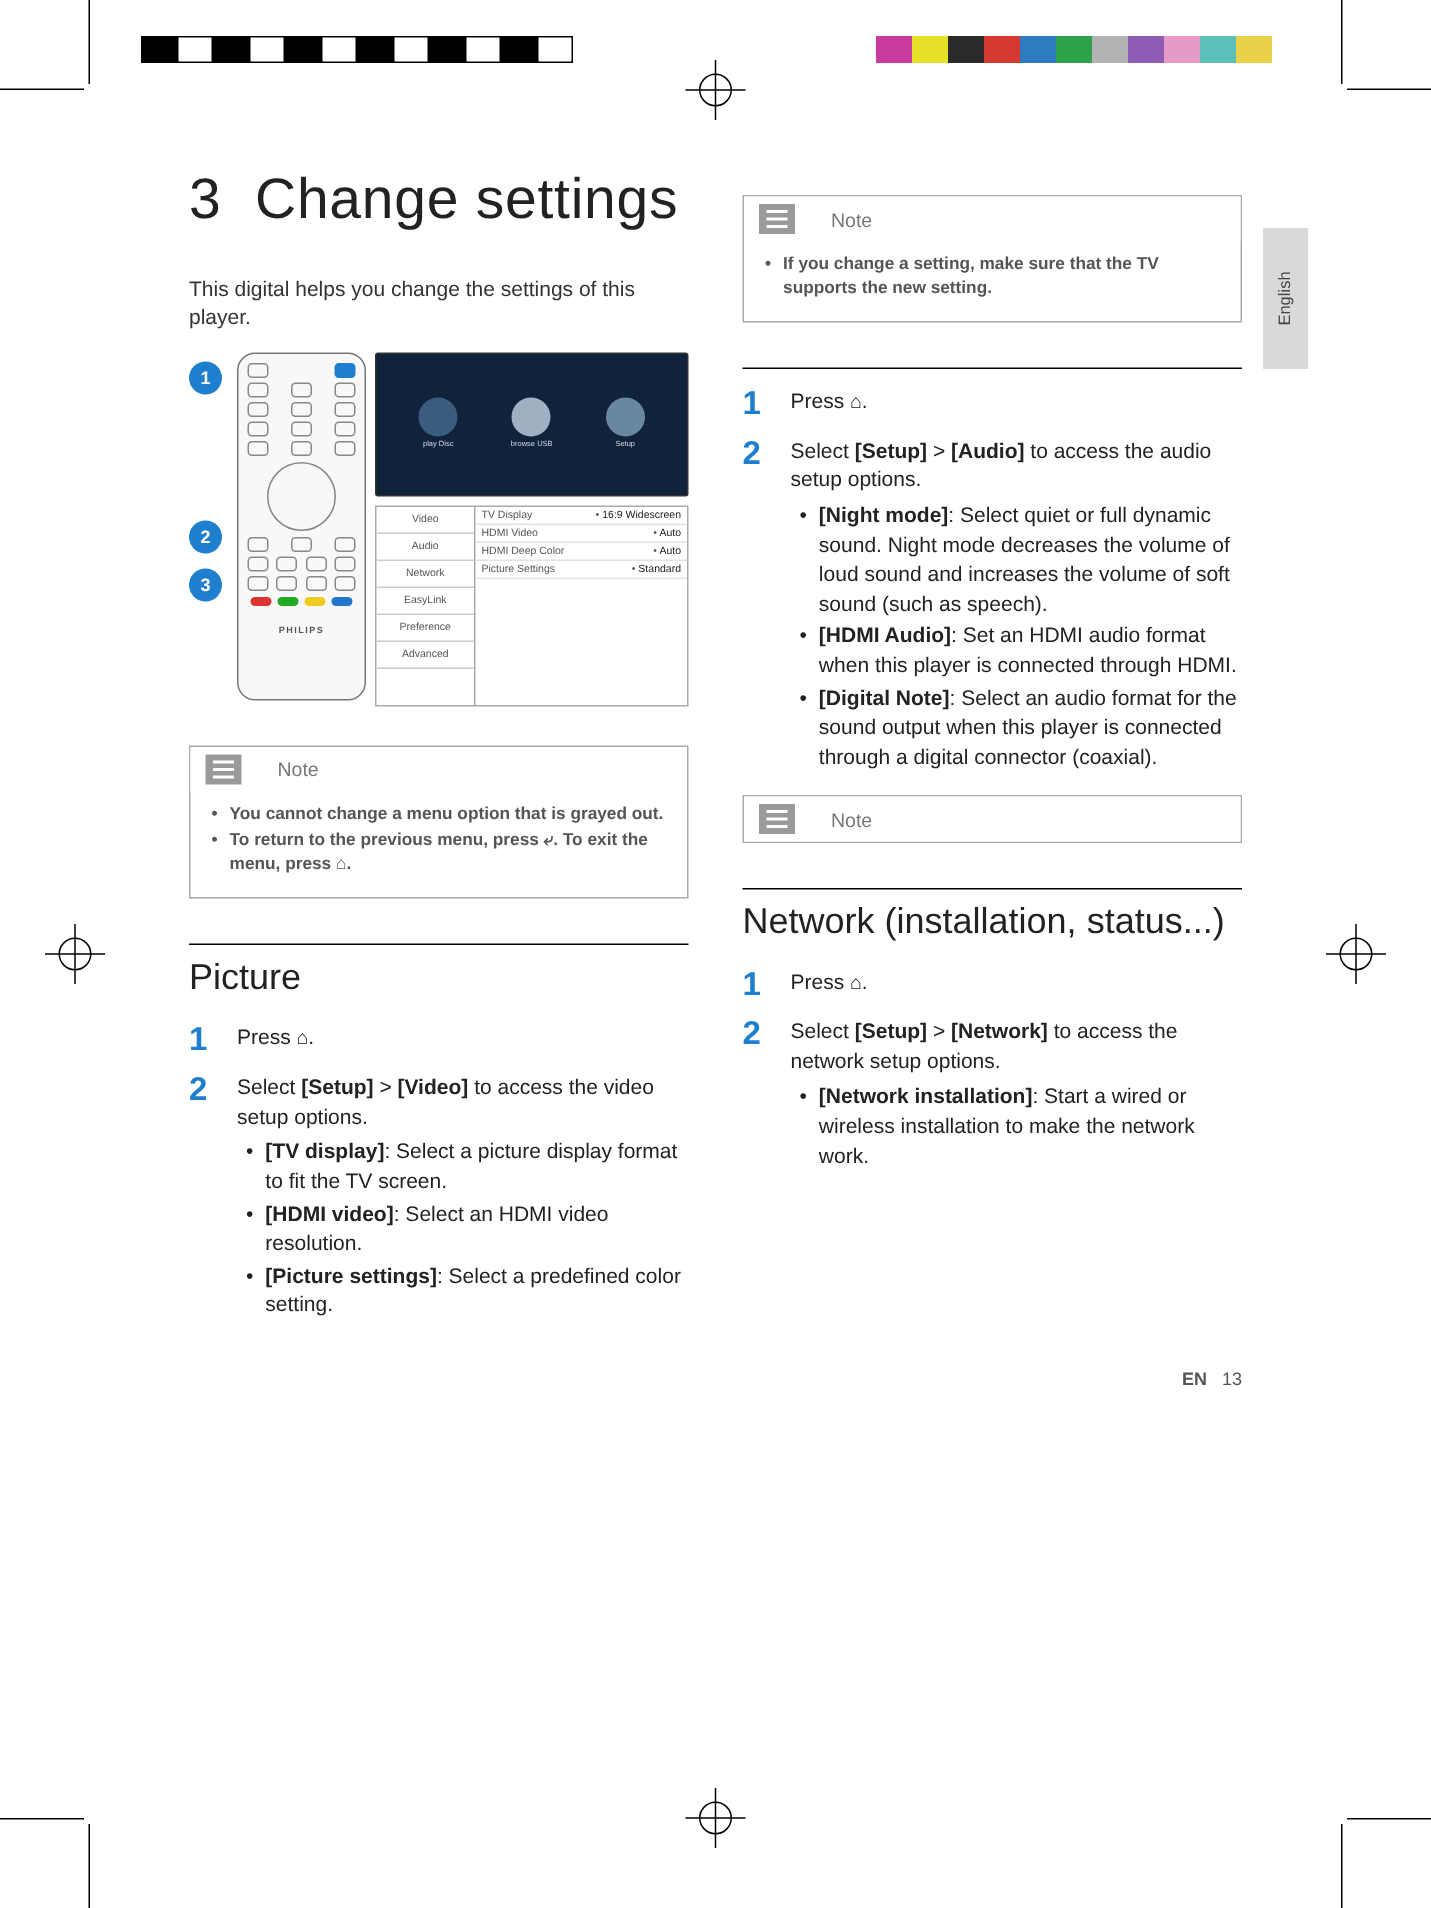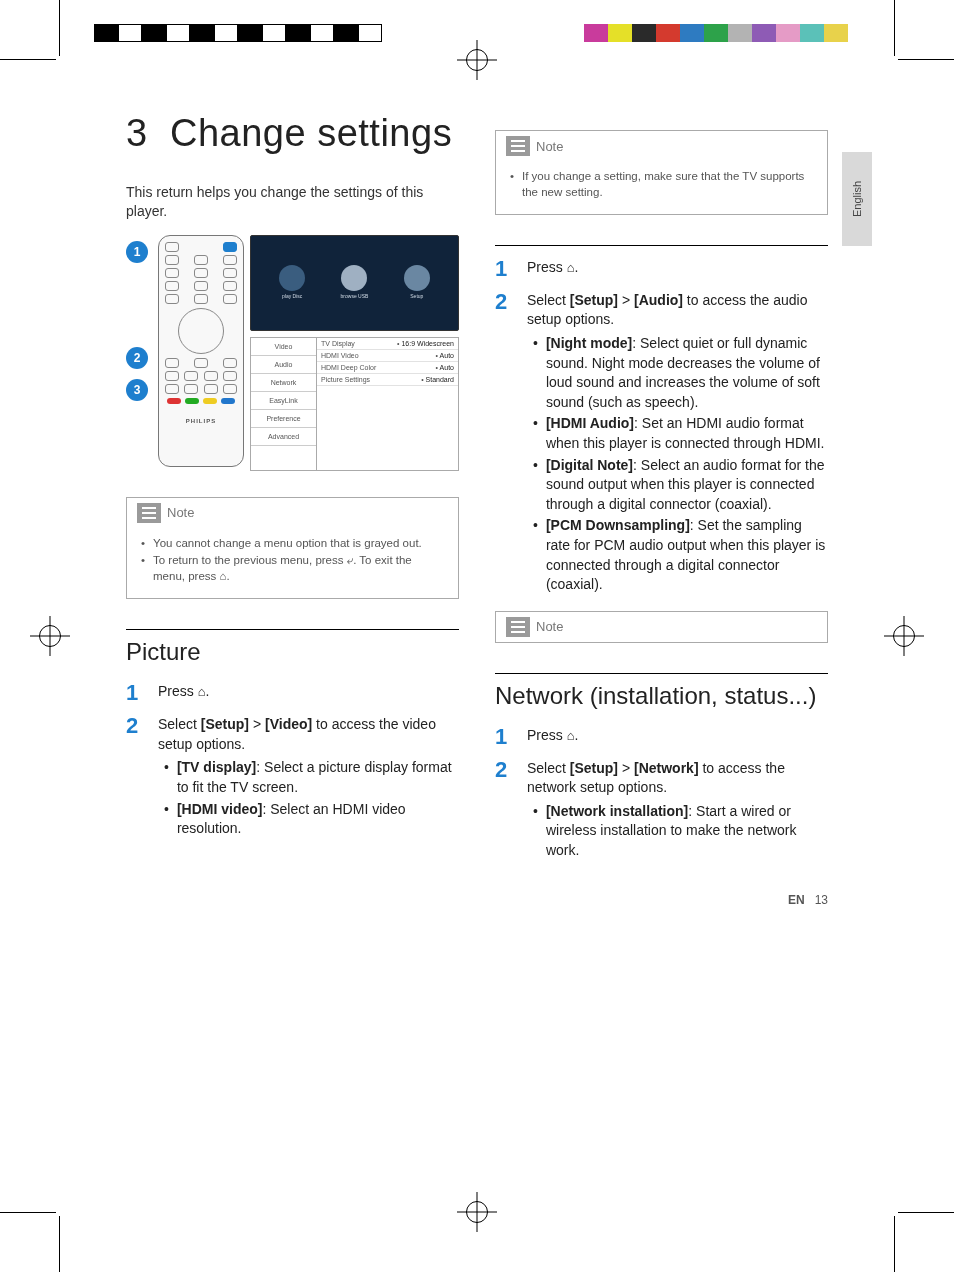--- a/index.html
+++ b/index.html
@@ -53,26 +53,26 @@
   .tvlab { font-size:5px; color:#cfd9e4;}
   .setgrid { flex:1; border:1px solid #aaa; display:flex; font-size:7px;}
   .setmenu { width:66px; border-right:1px solid #aaa;}
   .setmenu div { height:18px; border-bottom:1px solid #ccc; display:flex; align-items:center; justify-content:center; color:#555;}
   .setvals { flex:1;}
   .setvals .row { display:flex; height:12px; border-bottom:1px solid #e2e2e2; align-items:center; padding:0 4px;}
   .setvals .row span:first-child { flex:1; color:#555;}
   .setvals .row span:last-child::before { content:"• "; color:#555;}
   
   .note { border:1px solid #aaa; margin-top: 26px; font-size: 12px;}
-  .note-head { display:flex; align-items:center; gap:6px; padding:5px 10px; background:#fff;}
+  .note-head { display:flex; align-items:center; gap:24px; padding:5px 10px; background:#fff;}
   .note-icon { width:24px; height:20px; background:#9a9a9a; display:flex; flex-direction:column; justify-content:center; gap:3px; padding:0 5px;}
   .note-icon div { height:2px; background:#fff;}
   .note-head .lab { color:#777; font-size:13px;}
   .note ul { list-style:none; padding:8px 14px 12px; }
-  .note li { display:flex; gap:8px; color:#555; font-size:11.5px; line-height:1.35; margin-bottom:2px;}
+  .note li { display:flex; gap:8px; color:#555; font-size:11.5px; line-height:1.35; margin-bottom:2px;font-weight:bold;}
   .note li::before { content:"•"; color:#555;}
   
   .secrule { border:none; border-top:1.5px solid #000; margin: 30px 0 8px;}
   h2.sec { font-size: 24px; font-weight:400; margin-bottom: 12px;}
   ol.steps { list-style:none; counter-reset: s; padding-left: 0;}
   ol.steps > li { counter-increment: s; display:flex; gap:12px; font-size:14px; line-height:1.4; margin-bottom:2px;}
   ol.steps > li::before { content: counter(s); font-size:22px; font-weight:700; width:20px; color:#1e7fce;}
   ol.steps > li .body { flex:1; padding-top:4px;}
   ul.sub { list-style:none; margin-top:4px;}
   ul.sub > li { display:flex; gap:8px; margin-bottom:2px; font-size:14px; line-height:1.4;}
@@ -142,21 +142,21 @@
   <div class="langtab">
       <span>English</span>
     </div>
 
   <div class="cols">
 
     <div class="col">
       <h1 class="chapter">
         <span class="chapnum">3</span><span>Change settings</span>
       </h1>
-      <p class="intro">This return helps you change the settings of this player.</p>
+      <p class="intro">This digital helps you change the settings of this player.</p>
 
       <div class="illus">
         <div class="callouts">
           <div class="callout">1</div>
           <div class="callout gap2">2</div>
           <div class="callout" style="margin-top:-50px">3</div>
         </div>
         <div class="remote">
           <div class="btnrow">
               <div class="b"></div>
@@ -282,20 +282,23 @@
         <li>
             <div class="body">
           <span>Select </span><span class="b1">[Setup]</span><span> &gt; </span><span class="b1">[Video]</span><span> to access the video setup options.</span>
           <ul class="sub">
             <li>
                   <div><span class="b1">[TV display]</span><span>: Select a picture display format to fit the TV screen.</span></div>
                 </li>
             <li>
                   <div><span class="b1">[HDMI video]</span><span>: Select an HDMI video resolution.</span></div>
                 </li>
+            <li>
+                  <div><span class="b1">[Picture settings]</span><span>: Select a predefined color setting.</span></div>
+                </li>
           </ul>
         </div>
           </li>
       </ol>
     </div>
 
     <div class="col">
       <div class="note" style="margin-top:18px">
         <div class="note-head">
           <div class="note-icon">
@@ -323,23 +326,20 @@
           <ul class="sub">
             <li>
                   <div><span class="b1">[Night mode]</span><span>: Select quiet or full dynamic sound. Night mode decreases the volume of loud sound and increases the volume of soft sound (such as speech).</span></div>
                 </li>
             <li>
                   <div><span class="b1">[HDMI Audio]</span><span>: Set an HDMI audio format when this player is connected through HDMI.</span></div>
                 </li>
             <li>
                   <div><span class="b1">[Digital Note]</span><span>: Select an audio format for the sound output when this player is connected through a digital connector (coaxial).</span></div>
                 </li>
-            <li>
-                  <div><span class="b1">[PCM Downsampling]</span><span>: Set the sampling rate for PCM audio output when this player is connected through a digital connector (coaxial).</span></div>
-                </li>
           </ul>
         </div>
           </li>
       </ol>
 
       <div class="note" style="margin-top:14px">
         <div class="note-head">
           <div class="note-icon">
               <div></div>
               <div></div>

